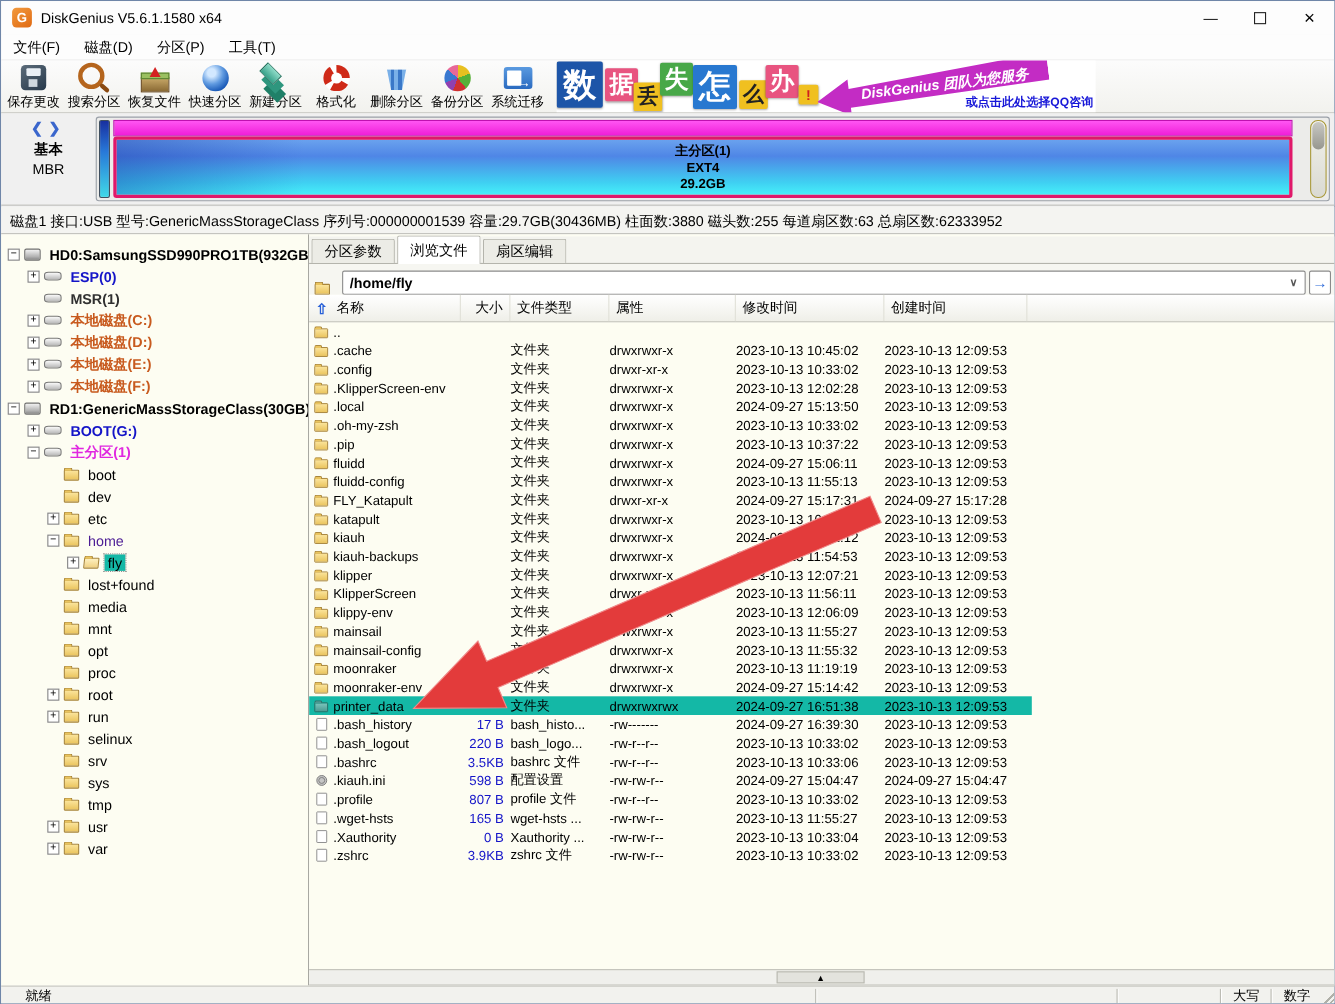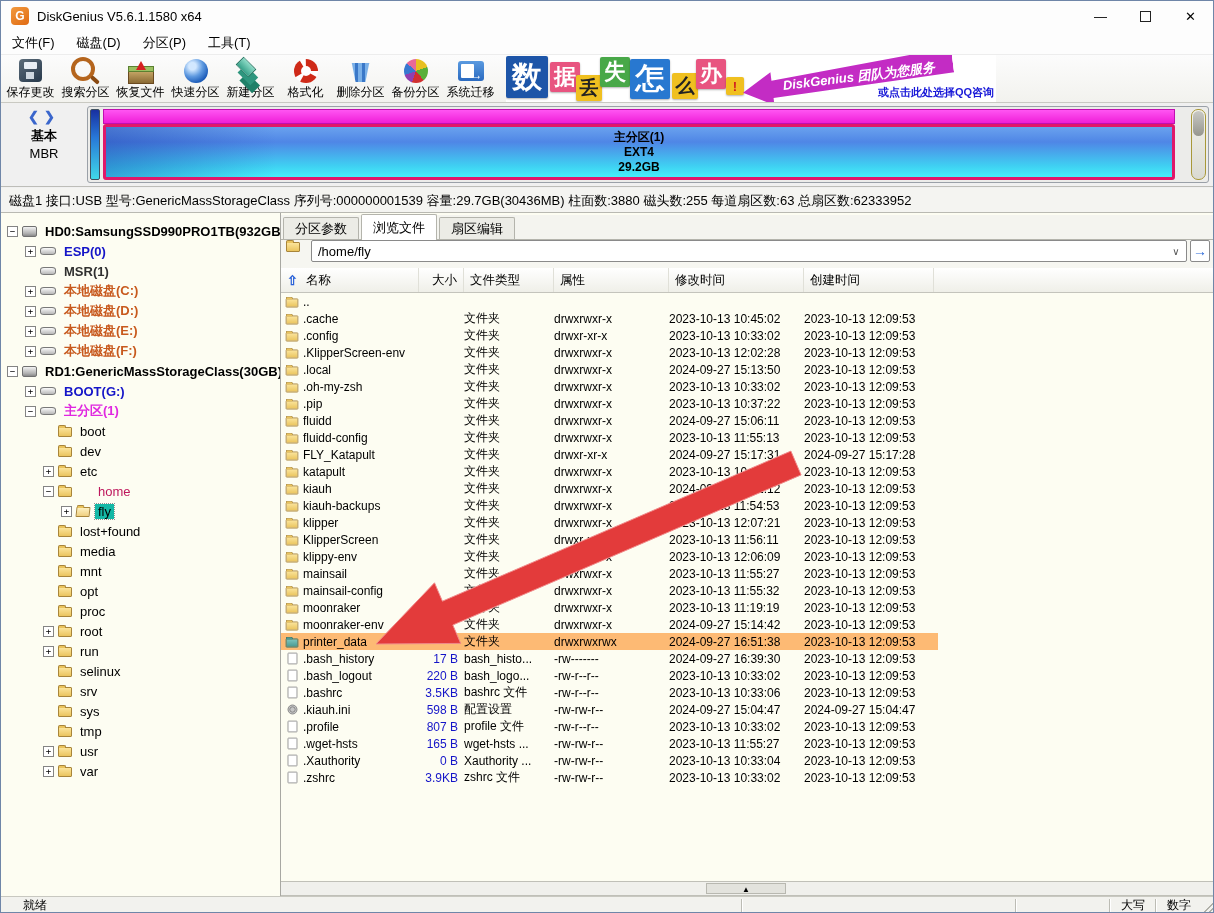--- a/index.html
+++ b/index.html
@@ -74,32 +74,32 @@
   .ti-folder.teal::before{background:#4b9a92;border-color:#2e6e66;}
   .ti-file{width:11px;height:13px;background:#fff;border:1px solid #909090;border-radius:1px;box-sizing:border-box;}
   .ti-gear{width:11px;height:11px;border-radius:50%;border:3px double #808080;background:#c6c6c6;box-sizing:border-box;}
   .tlbl{padding:0 3px;}
   .tlbl.sel{background:#14b8a6;outline:1px dotted #909090;}
   
   .right{position:absolute;left:280px;top:0;width:934px;height:683px;background:#fdfdf2;}
   .tabs{position:absolute;left:0;top:2px;height:25px;width:934px;border-bottom:1px solid #b4b4ac;background:#f4f4ef;display:flex;align-items:flex-end;padding-left:2px;box-sizing:border-box;}
   .tab{height:21px;line-height:21px;padding:0 11px;font-size:13px;background:#ecece6;border:1px solid #b4b4ac;border-bottom:none;margin-right:2px;border-radius:2px 2px 0 0;}
   .tab.active{background:#fff;height:25px;line-height:25px;margin-bottom:-1px;}
-  .pathbar{position:absolute;left:0;top:27px;height:28px;width:934px;background:#f6f6f1;display:flex;align-items:flex-start;padding:0 5px;box-sizing:border-box;}
+  .pathbar{position:absolute;left:0;top:27px;height:28px;width:934px;background:#f6f6f1;display:flex;align-items:flex-end;padding:0 5px;box-sizing:border-box;font-weight:bold;}
   .combobox{flex:1;height:22px;background:#fff;border:1px solid #8a8a8a;border-radius:2px;display:flex;align-items:center;font-size:13px;padding-left:6px;margin-left:6px;box-sizing:border-box;}
   .combochev{margin-left:auto;width:20px;text-align:center;color:#555;font-size:10px;}
   .gobtn{width:20px;height:22px;border:1px solid #8a8a8a;background:#fff;margin-left:3px;display:flex;align-items:center;justify-content:center;color:#2a68d8;font-size:14px;border-radius:2px;box-sizing:border-box;}
   .theader{position:absolute;left:0;top:55px;height:25px;width:934px;background:linear-gradient(#ffffff,#efefe8);border-bottom:1px solid #c4c4bc;display:flex;font-size:12.5px;align-items:stretch;box-sizing:border-box;}
   .hcell{display:flex;align-items:center;padding-left:6px;border-right:1px solid #e0e0d8;box-sizing:border-box;}
   .sorticon{color:#2860d8;font-size:13px;margin-right:8px;font-weight:bold;}
   .w-name{width:138px;}.w-size{width:45px;justify-content:flex-end;padding-right:6px;padding-left:0;}
   .w-type{width:90px;}.w-attr{width:115px;}.w-mtime{width:135px;}.w-ctime{width:130px;}
   .rows{position:absolute;left:0;top:80px;width:934px;height:588px;overflow:hidden;}
   .frow{height:17px;display:flex;align-items:center;width:657px;font-size:12px;white-space:nowrap;}
-  .frow.selected{background:#fdba74;}
+  .frow.selected{background:#14b8a6;}
   .c-icon{width:22px;flex:none;display:flex;justify-content:center;}
   .c-icon .ti{margin-right:0;transform:scale(.9);}
   .c-name{width:116px;overflow:hidden;}
   .c-size{width:45px;text-align:right;color:#1414c8;padding-right:6px;box-sizing:border-box;}
   .c-type{width:90px;overflow:hidden;}
   .c-attr{width:115px;}
   .c-mtime{width:135px;}
   .c-ctime{width:130px;}
   .hscroll{position:absolute;left:0;top:668px;width:934px;height:15px;background:#f0f0ec;border-top:1px solid #c0c0b8;border-bottom:1px solid #c0c0b8;box-sizing:border-box;}
   .hsbtn{position:absolute;left:425px;top:1px;width:80px;height:11px;background:#e3e3dd;border:1px solid #b8b8b0;text-align:center;font-size:8px;line-height:11px;box-sizing:border-box;}
@@ -312,21 +312,21 @@
         <div class="titem">
           <span style="display: inline-block; width: 42px; flex: 0 0 auto;"></span>
           <span class="exp">+</span>
           <span class="ti ti-folder"></span>
           <span class="tlbl" style="color: rgb(0, 0, 0);">etc</span>
         </div>
         <div class="titem">
           <span style="display: inline-block; width: 42px; flex: 0 0 auto;"></span>
           <span class="exp">−</span>
           <span class="ti ti-folder"></span>
-          <span class="tlbl" style="color: #be185d; margin-left: 18px;">home</span>
+          <span class="tlbl" style="color: #4c1d95;">home</span>
         </div>
         <div class="titem">
           <span style="display: inline-block; width: 60px; flex: 0 0 auto;"></span>
           <span class="exp">+</span>
           <span class="ti ti-folder open"></span>
           <span class="tlbl sel" style="color: rgb(0, 0, 0);">fly</span>
         </div>
         <div class="titem">
           <span style="display: inline-block; width: 42px; flex: 0 0 auto;"></span>
           <span class="exp none"></span>

